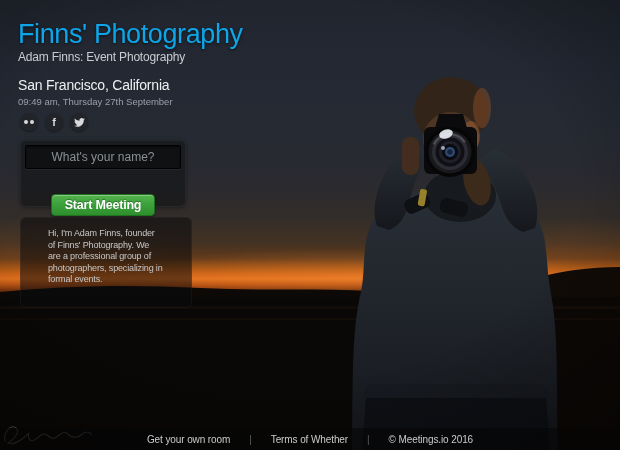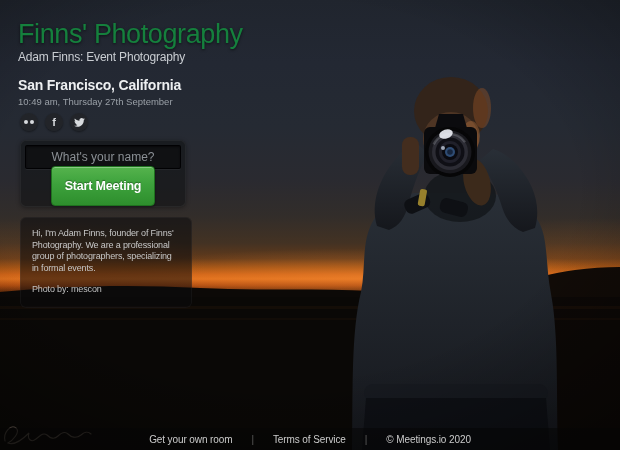--- a/index.html
+++ b/index.html
@@ -26,24 +26,24 @@
   }
   svg.photo { position:absolute; inset:0; }
   .vignette {
     position:absolute; inset:0; pointer-events:none;
     background:radial-gradient(ellipse 90% 80% at 46% 42%, rgba(0,0,0,0) 52%, rgba(0,0,0,.45) 100%);
   }
   
   .hdr { position:absolute; left:18px; top:19px; color:#fff; }
   .hdr h1 {
     margin:0; font-size:27px; font-weight:400; letter-spacing:-0.4px;
-    text-shadow:0 1px 3px rgba(0,0,0,.6); color:#15803d;
+    text-shadow:0 1px 3px rgba(0,0,0,.6); color:#0ea5e9;
   }
   .hdr .sub { font-size:12px; color:#c9cdd2; letter-spacing:-0.2px; }
-  .hdr .loc { margin-top:13px; font-size:14px; color:#edeff1; letter-spacing:-0.2px;font-weight:bold; }
+  .hdr .loc { margin-top:13px; font-size:14px; color:#edeff1; letter-spacing:-0.2px; }
   .hdr .dt  { margin-top:3px; font-size:9.5px; color:#9aa0a7; }
   
   .social { position:absolute; left:20px; top:113px; display:flex; gap:7px; }
   .sbtn {
     width:18px; height:18px; border-radius:50%;
     background:rgba(34,36,40,.92); box-shadow:0 1px 2px rgba(0,0,0,.45);
     display:flex; align-items:center; justify-content:center; cursor:pointer;
   }
   .flickr-dots { display:flex; gap:2px; }
   .flickr-dots i { width:4px; height:4px; border-radius:50%; background:#d7dadd; }
@@ -56,37 +56,37 @@
   }
   .name-input {
     position:absolute; left:5px; top:5px; width:156px; height:24px; box-sizing:border-box;
     background:rgba(10,10,11,.6); border:1px solid rgba(0,0,0,.85); border-radius:2px;
     color:#c0c0c0; font-size:12px; text-align:center; outline:none;
     font-family:"Liberation Sans", sans-serif;
     box-shadow:inset 0 1px 2px rgba(0,0,0,.55), 0 1px 0 rgba(255,255,255,.05);
   }
   .name-input::placeholder { color:#8b9095; }
   .start-btn {
-    position:absolute; left:31px; top:26px; width:104px; height:40px;
+    position:absolute; left:31px; top:54px; width:104px; height:22px;
     background:linear-gradient(180deg, #55b34d, #3da23c 45%, #2e8e2d);
     border:1px solid #1f711f; border-radius:4px;
     color:#fff; font-weight:bold; font-size:12.5px; letter-spacing:-0.2px;
     box-shadow:inset 0 1px 0 rgba(255,255,255,.3), 0 1px 2px rgba(0,0,0,.4);
     text-shadow:0 -1px 1px rgba(0,0,0,.35); cursor:pointer;
     font-family:"Liberation Sans", sans-serif;
   }
   
   .card {
     position:absolute; left:20px; top:217px; width:172px; box-sizing:border-box;
     padding:11px 12px 12px; border-radius:6px;
     background:rgba(11,11,12,.55);
     box-shadow:inset 0 0 0 1px rgba(255,255,255,.04);
   }
   .card h2 { margin:0 0 8px; font-size:12px; font-weight:bold; color:#fff; letter-spacing:-0.2px; }
-  .card p  { margin:0 0 10px; font-size:9px; line-height:1.28; letter-spacing:-0.15px; color:#c7c7c7; }
+  .card p  { margin:0 16px 10px; font-size:9px; line-height:1.28; letter-spacing:-0.15px; color:#c7c7c7; }
   .card p.credit { margin:0; color:#c2c2c2; }
   
   .footer {
     position:absolute; left:0; bottom:0; width:620px; height:22px;
     background:rgba(6,6,6,.55);
     display:flex; align-items:center; justify-content:center; gap:19px;
     font-size:10px; letter-spacing:-0.1px;
   }
   .footer a { color:#cbcbcb; text-decoration:none; cursor:pointer; }
   .footer .sep { color:#5d5d5d; }
@@ -154,21 +154,21 @@
 
   <path d="M5 441 C 3 432 11 424 16 428 C 21 432 12 441 8 443 C 15 446 24 438 29 433 C 27 439 31 443 36 439 C 40 436 43 432 47 435 C 50 438 54 440 58 436 C 61 433 65 431 68 434 C 71 437 76 439 81 435 C 84 432 88 431 91 434" stroke="rgba(205,185,165,.38)" stroke-width="1.1" fill="none" stroke-linecap="round"></path>
 </svg>
 
 <div class="vignette"></div>
 
 <div class="hdr">
   <h1>Finns' Photography</h1>
   <div class="sub">Adam Finns: Event Photography</div>
   <div class="loc">San Francisco, California</div>
-  <div class="dt">10:49 am, Thursday 27th September</div>
+  <div class="dt">09:49 am, Thursday 27th September</div>
 </div>
 
 <div class="social">
   <div class="sbtn">
     <span class="flickr-dots">
         <i></i>
         <i></i>
       </span>
   </div>
   <div class="sbtn">
@@ -181,22 +181,21 @@
   </div>
 </div>
 
 <div class="join">
   <input class="name-input" type="text" value="" placeholder="What's your name?" style="">
   <button class="start-btn">Start Meeting</button>
 </div>
 
 <div class="card">
   <p>Hi, I'm Adam Finns, founder of Finns' Photography. We are a professional group of photographers, specializing in formal events.</p>
-  <p class="credit">Photo by: mescon</p>
 </div>
 
 <div class="footer">
   <a>Get your own room</a>
   <span class="sep">|</span>
-  <a>Terms of Service</a>
+  <a>Terms of Whether</a>
   <span class="sep">|</span>
-  <span class="copy">© Meetings.io 2020</span>
+  <span class="copy">© Meetings.io 2016</span>
 </div>
 
 </body></html>

